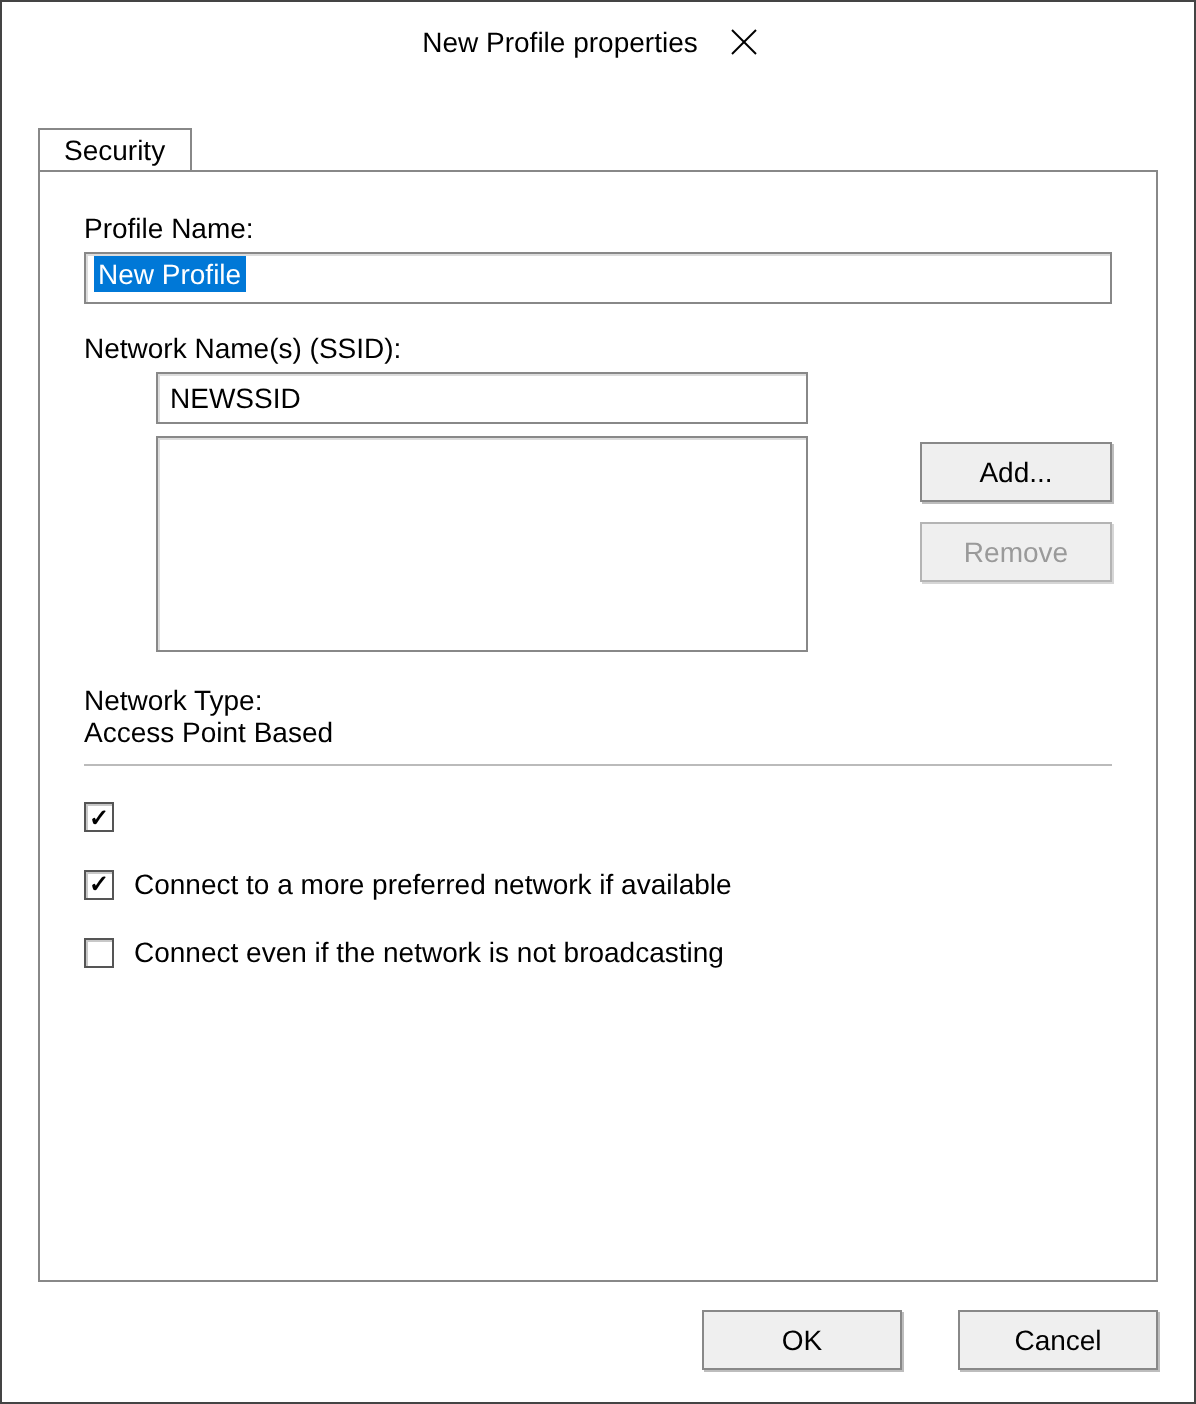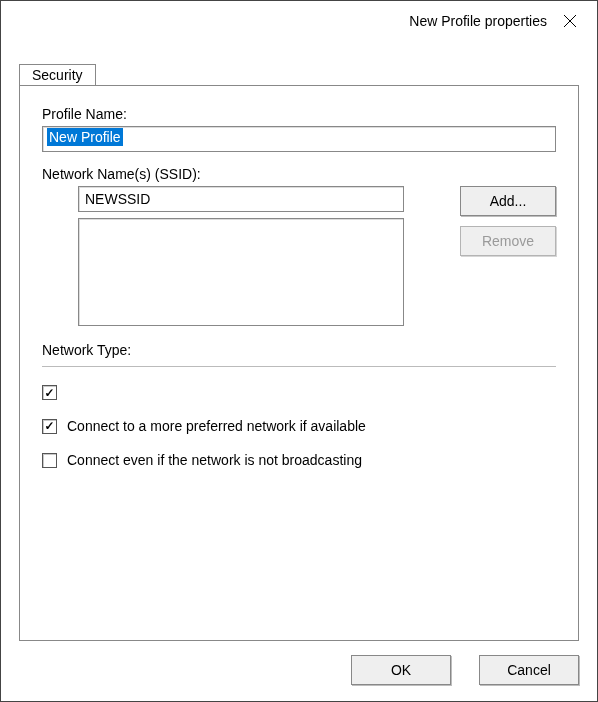--- a/index.html
+++ b/index.html
@@ -18,21 +18,21 @@
     width: 598px;
     height: 702px;
     border: 1px solid #444444;
     background: #ffffff;
     display: flex;
     flex-direction: column;
   }
   .titlebar {
     display: flex;
     align-items: center;
-    justify-content: flex-end;
+    justify-content: center;
     height: 40px;
     padding: 0 4px 0 12px;
   }
   .titlebar-title {
     font-size: 14px;
   }
   .close-btn {
     width: 46px;
     height: 32px;
     display: flex;
@@ -98,21 +98,21 @@
     background: #ffffff;
   }
   .profile-selected .sel {
     background: #0078d7;
     color: #ffffff;
     padding: 1px 2px;
   }
   .ssid-row {
     display: flex;
     gap: 10px;
-    align-items: flex-start;
+    align-items: center;
     padding-left: 36px;
   }
   .ssid-left { flex: 1; }
   .side-btn {
     width: 96px;
     height: 30px;
     border: 1px solid #888888;
     background: #efefef;
     box-shadow: 1px 1px 0 #bdbdbd;
     font-family: inherit;
@@ -236,20 +236,21 @@
         </div>
         <div>
           <button class="side-btn">Add...</button>
           <div style="height:10px"></div>
           <button class="side-btn disabled">Remove</button>
         </div>
       </div>
 
       <div class="net-type-row">
         <div class="net-type-label">Network Type:</div>
+        <div>Access Point Based</div>
       </div>
 
       <div class="checks">
         <div class="check-row">
           <div class="checkbox">
               <span class="checkmark">✓</span>
             </div>
         </div>
         <div class="check-row">
           <div class="checkbox">

